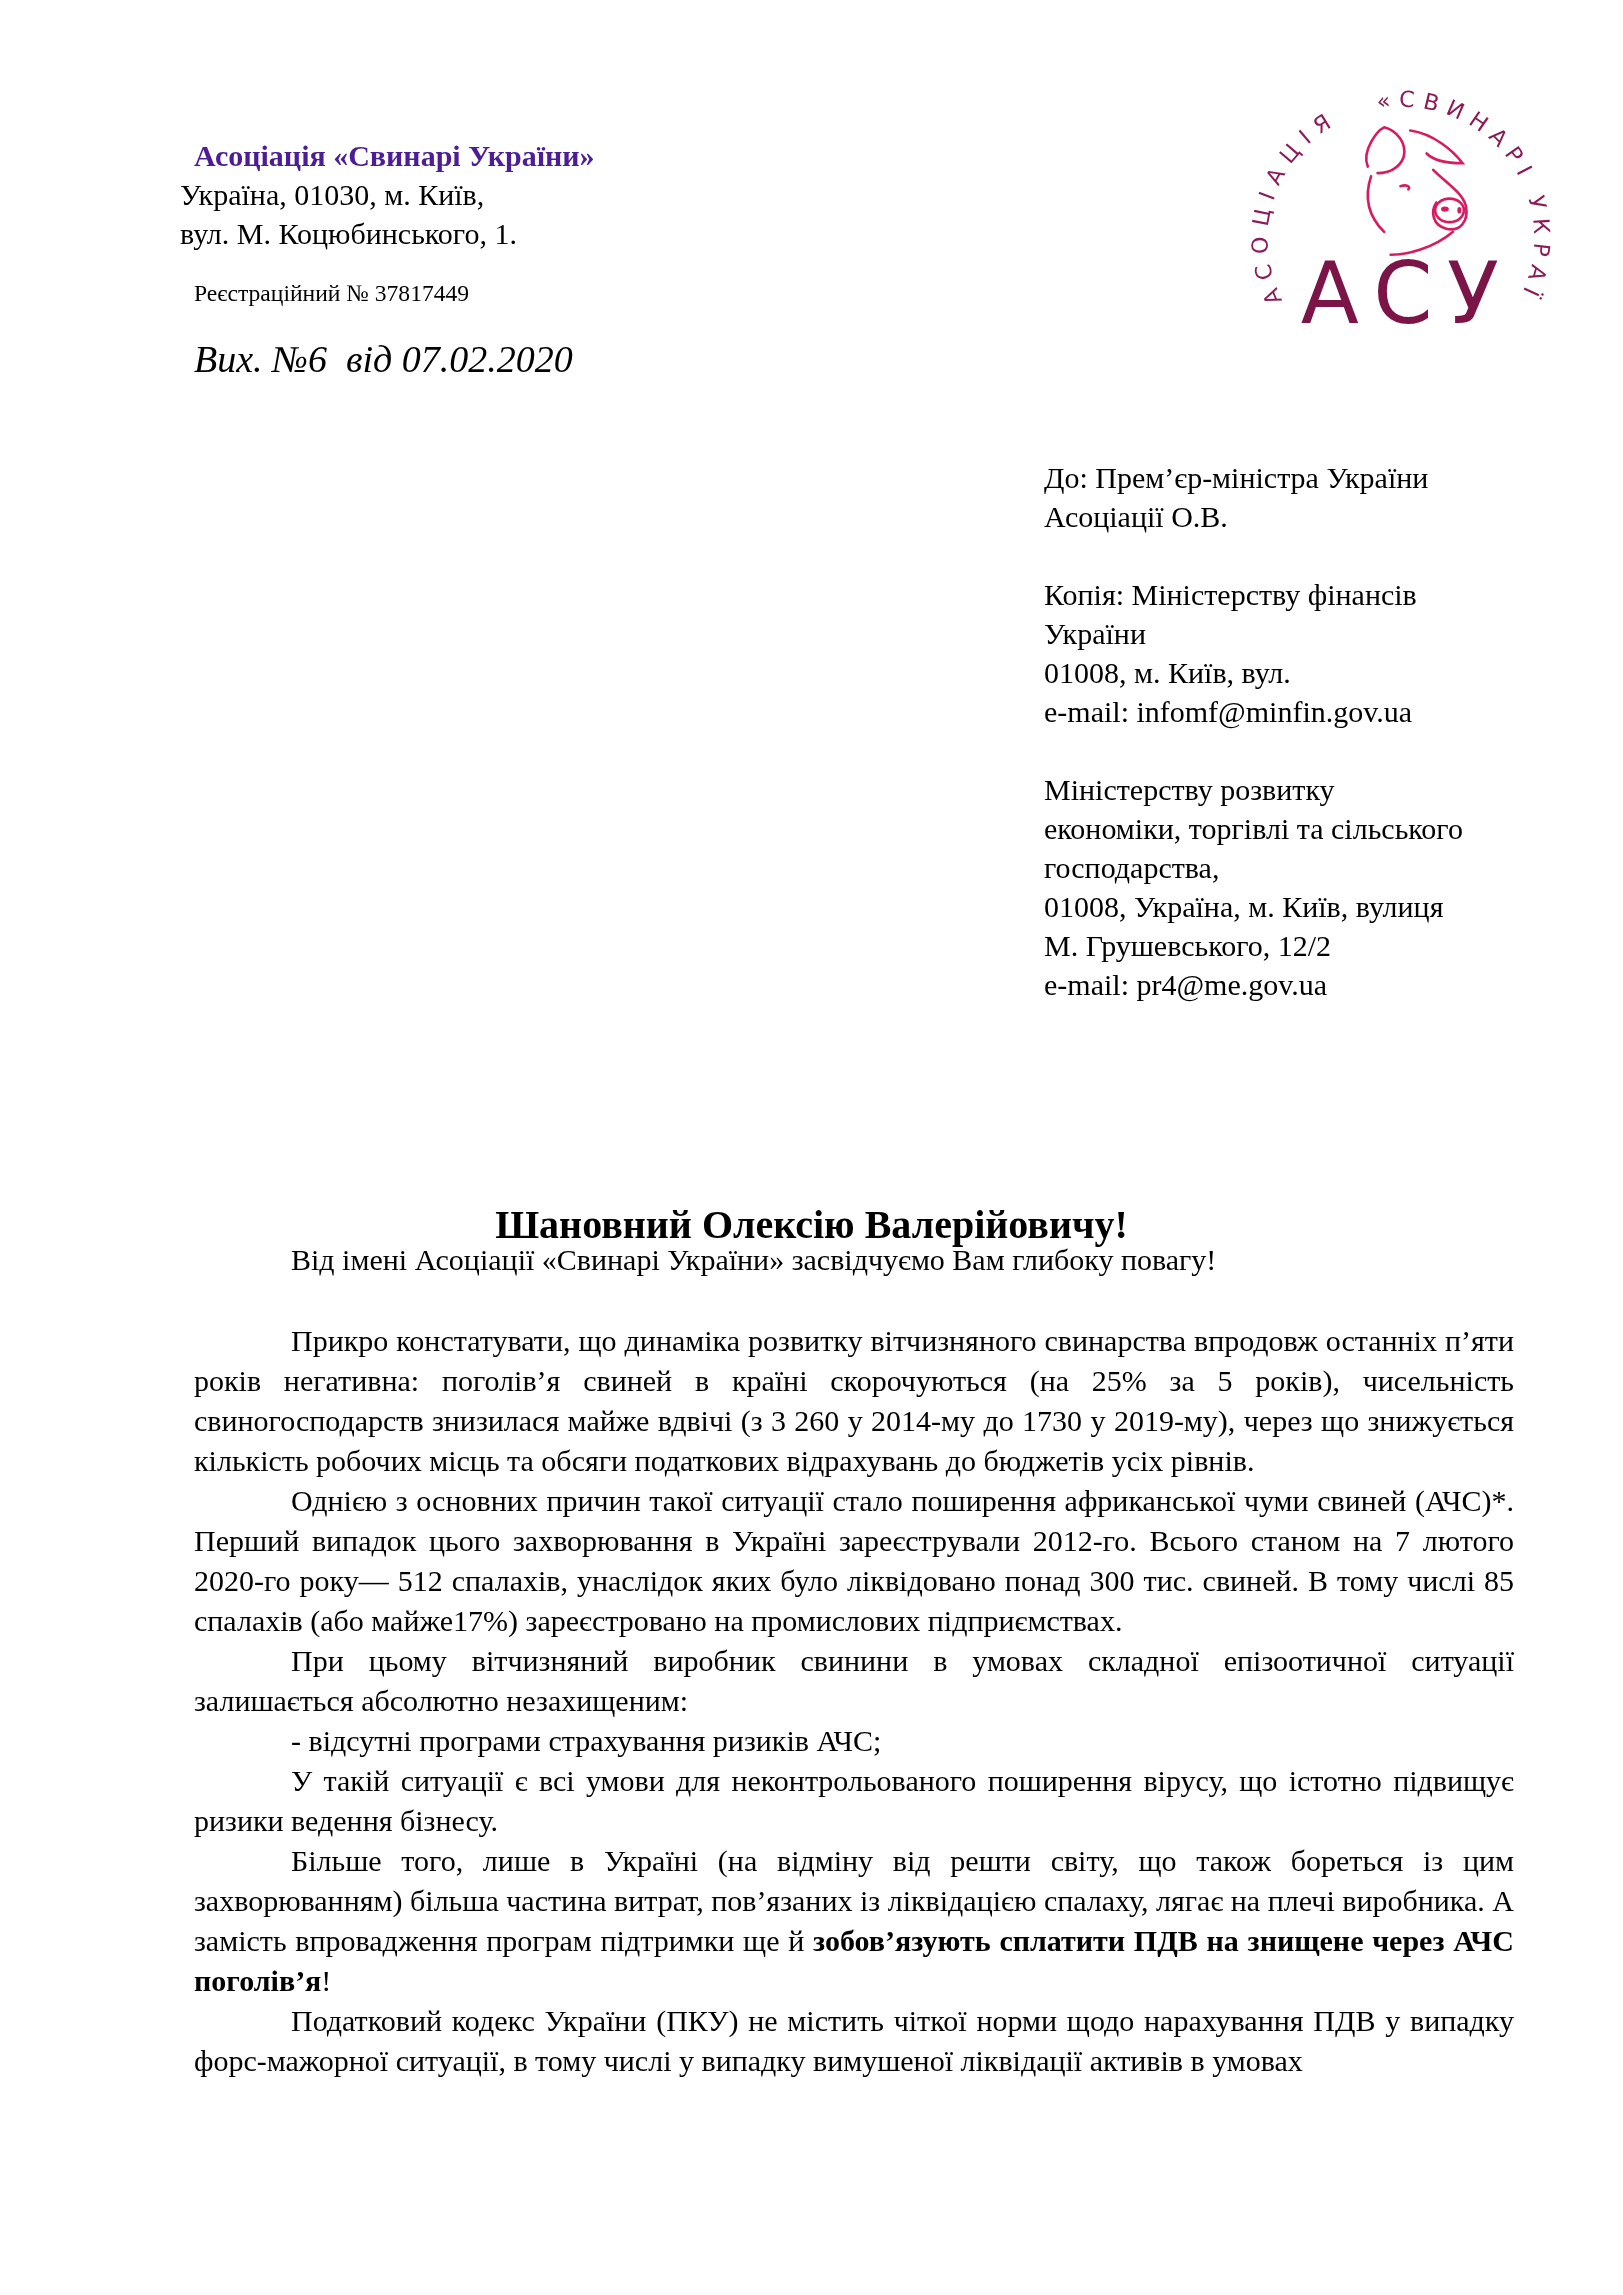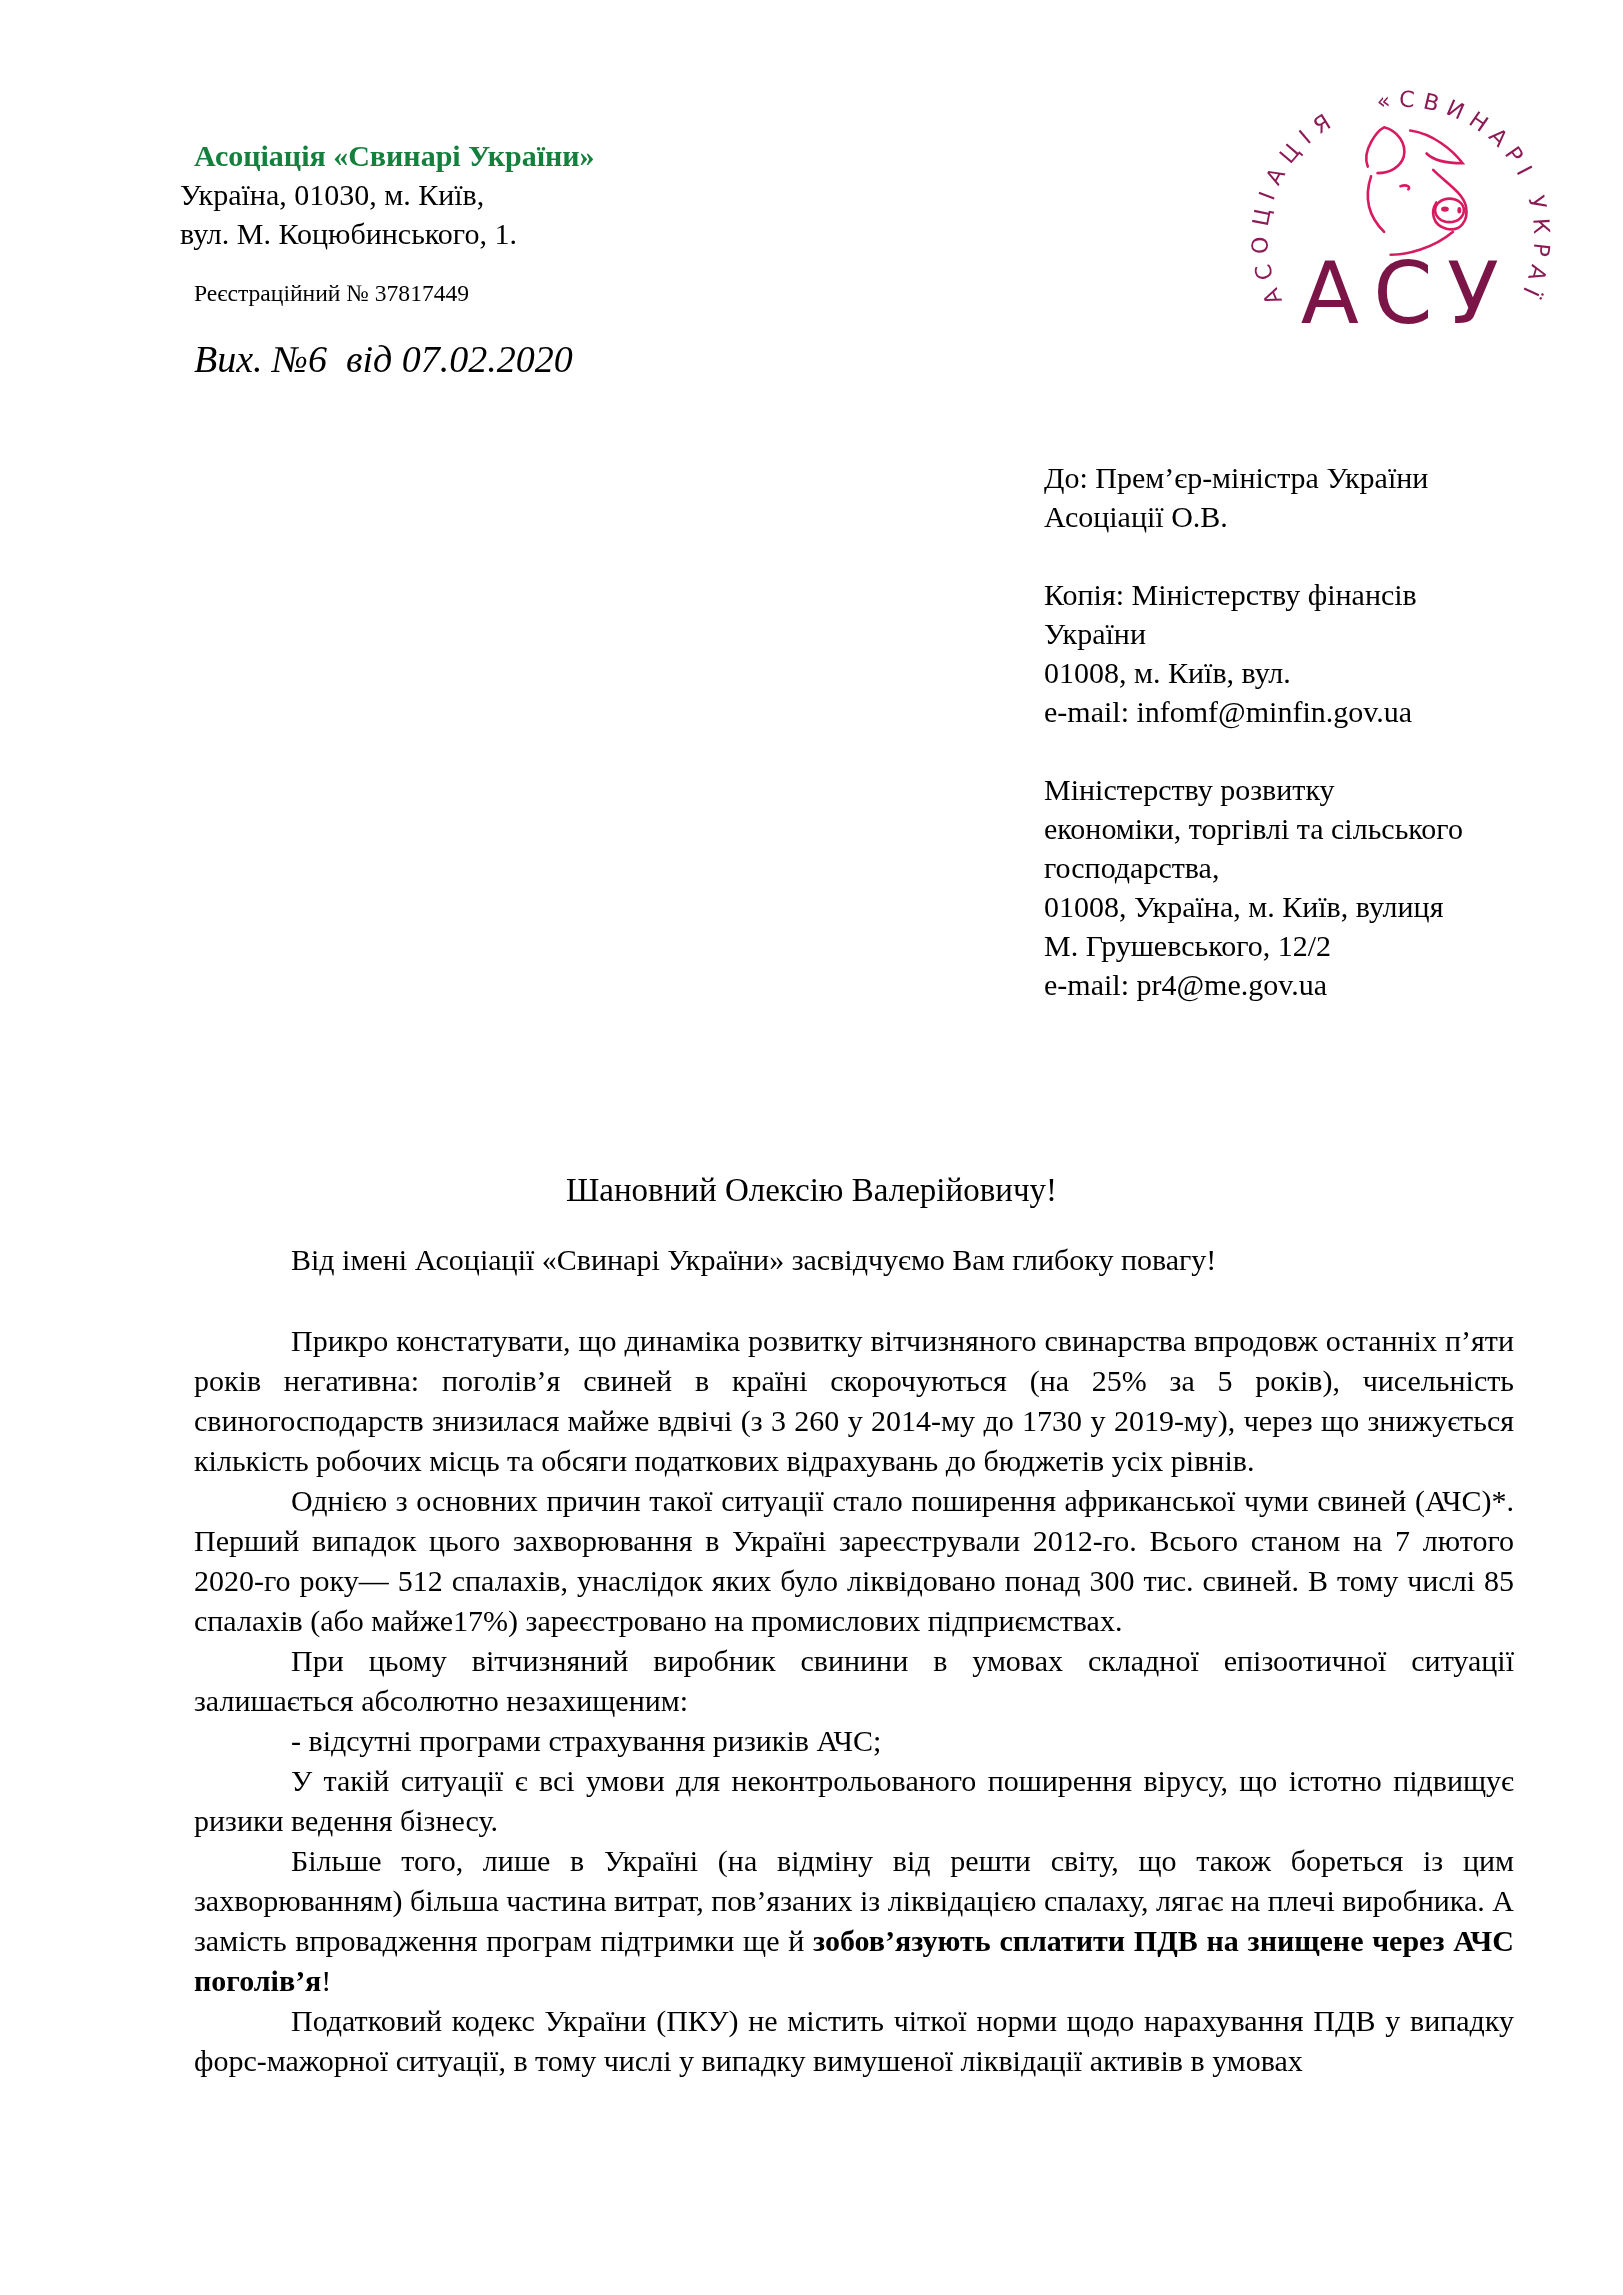--- a/index.html
+++ b/index.html
@@ -1,27 +1,27 @@
 <!DOCTYPE html>
 <html style="font-size:10.5px"><head>
 <meta charset="utf-8">
 <style>
   html, body { margin: 0; padding: 0; background: #ffffff; }
   body { width: 1623px; height: 2295px; position: relative; overflow: hidden;
          font-family: "Liberation Serif", "DejaVu Serif", serif; color: #000; }
   .abs { position: absolute; }
-  .org-name { left: 194px; top: 136px; font-size: 30px; font-weight: bold; color: #15803d; line-height: 39px; }
+  .org-name { left: 194px; top: 136px; font-size: 30px; font-weight: bold; color: #4c1d95; line-height: 39px; }
   .org-addr { left: 180px; top: 175px; font-size: 30px; line-height: 39px; }
   .reg { left: 194px; top: 278px; font-size: 23.6px; line-height: 31px; text-align: center; }
   .outno { left: 194px; top: 340px; font-size: 38px; font-style: italic; line-height: 39px; white-space: pre; }
   .recip { left: 1044px; top: 458px; font-size: 30px; line-height: 39px; }
   .recip .line { display: block; white-space: nowrap; }
   .recip .gap { height: 39px; }
   .logo { left: 1237px; top: 65px; width: 340px; height: 275px; }
-  .salutation { left: 0; width: 1623px; top: 1171px; text-align: center; font-size: 33px; font-weight: normal; line-height: 39px; }
+  .salutation { left: 0; width: 1623px; top: 1205px; text-align: center; font-size: 40px; font-weight: bold; line-height: 39px; }
   .body-text { left: 194px; width: 1320px; top: 1240px; font-size: 30px; line-height: 40px; text-align: justify; }
   .body-text p { margin: 0; text-indent: 97px; }
   .body-text p.greet { margin-bottom: 41px; }
   .body-text p.bullet { text-indent: 97px; }
   .body-text b { font-weight: bold; }
 </style>
 </head>
 <body>
 
 <div class="abs org-name">Асоціація «Свинарі України»</div>

